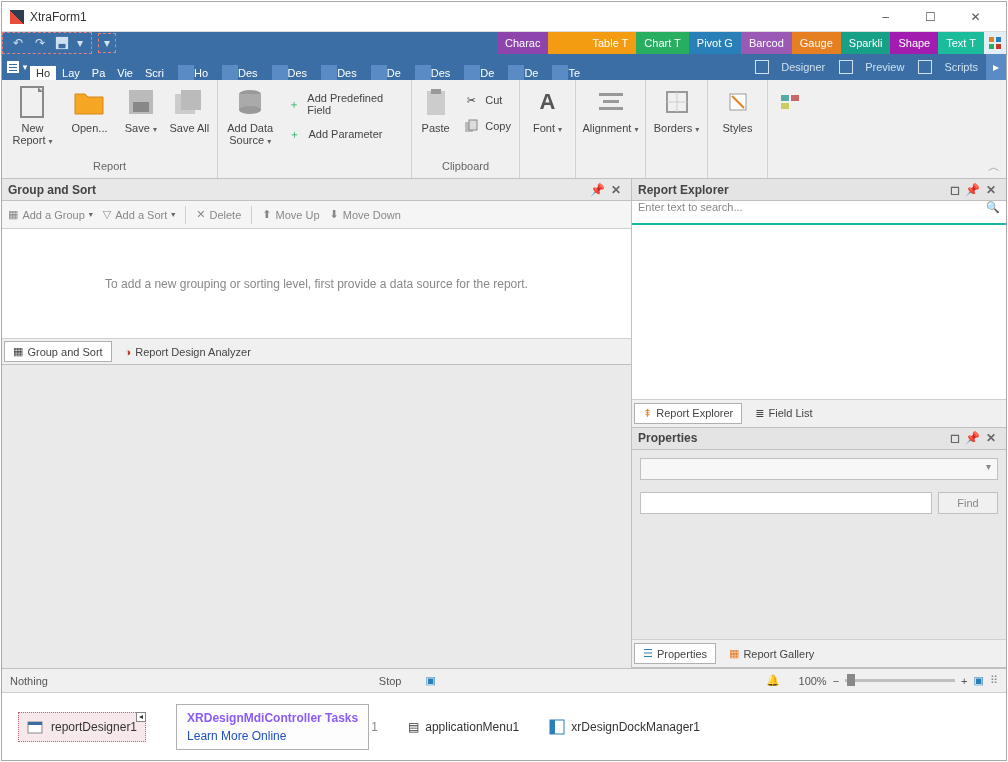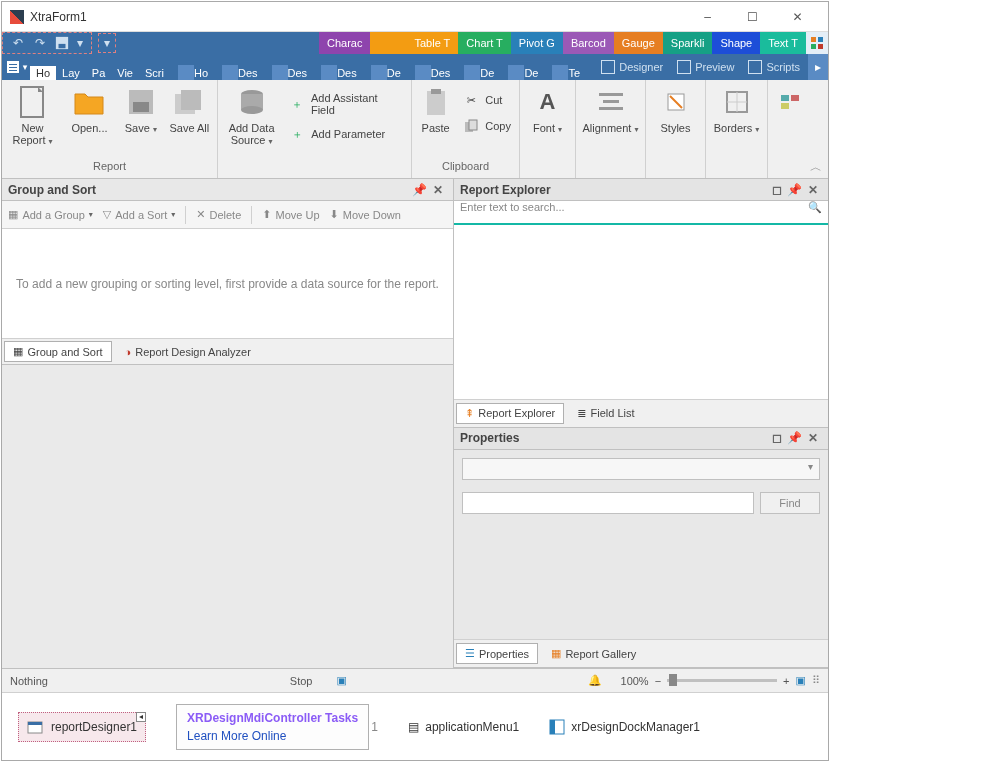--- a/index.html
+++ b/index.html
@@ -1,18 +1,18 @@
 <!DOCTYPE html>
 <html><head>
 <meta charset="utf-8">
 <style>
   * { box-sizing: border-box; margin: 0; padding: 0; font-family: "Segoe UI", Tahoma, sans-serif; }
   body { background: #fff; font-size: 12px; color: #333; }
   
-  .win-frame { border: 1px solid #a9a9a9; width: 828px; height: 760px; margin: 1px; display: flex; flex-direction: column; }
+  .win-frame { border: 1px solid #a9a9a9; width: 1006px; height: 760px; margin: 1px; display: flex; flex-direction: column; }
   
   .titlebar { height: 30px; display: flex; align-items: center; padding: 0 8px; background: #fff; border-bottom: 1px solid #ddd; }
   .titlebar .app-icon { width: 14px; height: 14px; margin-right: 6px; background: linear-gradient(45deg, #e74c3c 50%, #2c3e50 50%); }
   .titlebar .title { flex: 1; font-size: 12px; color: #333; }
   .titlebar .win-btns { display: flex; gap: 0; }
   .titlebar .win-btn { width: 45px; height: 28px; display: flex; align-items: center; justify-content: center; color: #555; }
   
   .qat-bar { height: 22px; background: #3a6ea5; display: flex; align-items: center; }
   .qat { display: flex; align-items: center; padding: 0 4px; border: 1px dashed #e08080; height: 100%; }
   .qat-btn { width: 22px; height: 20px; display: flex; align-items: center; justify-content: center; color: #cfe0f0; }
@@ -22,21 +22,21 @@
   .tool-icon { width: 22px; height: 100%; display:flex; align-items:center; justify-content:center; }
   
   .tabstrip { height: 26px; background: #3a6ea5; display: flex; align-items: stretch; }
   .file-btn { width: 28px; display:flex; align-items:center; justify-content:center; color:#fff; }
   .page-tabs { display: flex; }
   .page-tab { padding: 0 6px; display: flex; align-items: center; color: #fff; font-size: 11px; position: relative; margin-top: 12px; }
   .page-tab .ticon { width: 16px; height: 16px; background: #5a8bc4; margin-left: 2px; }
   .page-tab.active { background: #fff; color: #333; }
   .tabstrip .spacer { flex: 1; }
   .mode-btns { display: flex; align-items: center; gap: 6px; padding-right: 4px; }
-  .mode-btn { display: flex; align-items: center; gap: 4px; color: #cfe0f0; font-size: 11px; padding: 0 4px; }
+  .mode-btn { display: flex; align-items: center; gap: 12px; color: #cfe0f0; font-size: 11px; padding: 0 4px; }
   .mode-btn .micon { width: 14px; height: 14px; border: 1px solid #cfe0f0; }
   .overflow-btn { width: 20px; height: 100%; background: #5a8bc4; display:flex; align-items:center; justify-content:center; color:#fff;}
   
   .ribbon { height: 99px; background: #f0f0f0; border-bottom: 1px solid #c0c0c0; display: flex; position: relative; }
   .rgroup { border-right: 1px solid #d0d0d0; padding: 2px 6px 0 6px; display: flex; flex-direction: column; }
   .rgroup-body { flex: 1; display: flex; align-items: flex-start; gap: 8px; padding-top: 4px; }
   .rgroup-label { height: 18px; text-align: center; font-size: 11px; color: #666; }
   .big-btn { width: 52px; text-align: center; font-size: 11px; color: #444; }
   .big-btn .bicon { width: 32px; height: 32px; margin: 0 auto 4px; display:flex; align-items:center; justify-content:center; }
   .chev-down { font-size: 8px; color: #666; }
@@ -124,21 +124,21 @@
     <div style="width:6px"></div>
     <div class="qat-chev" style="border:1px dashed #e08080;width:18px;">▾</div>
     <div class="tool-tabs">
         <div class="tool-tab" style="background: rgb(142, 68, 173);">Charac</div>
         <div class="tool-tab" style="background: rgb(243, 156, 18); padding-left: 44px;">Table T</div>
         <div class="tool-tab" style="background: rgb(39, 174, 96);">Chart T</div>
         <div class="tool-tab" style="background: rgb(41, 128, 185);">Pivot G</div>
         <div class="tool-tab" style="background: rgb(155, 89, 182);">Barcod</div>
         <div class="tool-tab" style="background: rgb(230, 126, 34);">Gauge</div>
         <div class="tool-tab" style="background: rgb(22, 160, 133);">Sparkli</div>
-        <div class="tool-tab" style="background: #1d4ed8;">Shape</div>
+        <div class="tool-tab" style="background: #a21caf;">Shape</div>
         <div class="tool-tab" style="background: rgb(26, 188, 156);">Text T</div>
       </div>
     <div class="tool-icon" style="background:#e4eef7">
       <svg width="14" height="14">
           <rect x="1" y="1" width="5" height="5" fill="#e67e22"></rect>
           <rect x="8" y="1" width="5" height="5" fill="#2980b9"></rect>
           <rect x="1" y="8" width="5" height="5" fill="#27ae60"></rect>
           <rect x="8" y="8" width="5" height="5" fill="#c0392b"></rect>
         </svg>
     </div>
@@ -280,21 +280,21 @@
                 <ellipse cx="14" cy="22" rx="11" ry="4" fill="#999"></ellipse>
               </svg>
             </div>
           <span style="white-space:pre-line;text-align:center;">Add Data
 Source</span>
           <span class="chev-down">▾</span>
         </div>
         <div style="display:flex;flex-direction:column;gap:6px;padding-top:4px;">
           <div class="small-btn">
             <div class="sicon" style="color:#27ae60;">＋</div>
-            <span>Add Assistant Field</span>
+            <span>Add Predefined Field</span>
           </div>
           <div class="small-btn">
             <div class="sicon" style="color:#27ae60;">＋</div>
             <span>Add Parameter</span>
           </div>
         </div>
       </div>
     </div>
 
     <div class="rgroup" style="width:108px;">
@@ -348,47 +348,47 @@
                 <rect x="2" y="16" width="24" height="3" fill="#999"></rect>
               </svg>
             </div>
         <span>Alignment</span>
         <span class="chev-down">▾</span>
       </div>
         </div>
       <div class="rgroup-label"></div>
     </div>
 
-    <div class="rgroup" style="width:60px;">
-      <div class="rgroup-body">
-          <div class="big-btn" style="width:48px;">
-        <div class="bicon">
-              <svg width="24" height="24">
-                <rect x="4" y="4" width="16" height="16" fill="#fff" stroke="#999"></rect>
-                <path d="M6 6 l12 12" stroke="#e67e22" stroke-width="2"></path>
-              </svg>
-            </div>
-        <span>Styles</span>
-      </div>
-        </div>
-      <div class="rgroup-label"></div>
-    </div>
-
     <div class="rgroup" style="width:62px;">
       <div class="rgroup-body">
           <div class="big-btn" style="width:52px;">
         <div class="bicon">
               <svg width="24" height="24">
                 <rect x="2" y="2" width="20" height="20" fill="none" stroke="#999" stroke-width="2"></rect>
                 <line x1="12" y1="2" x2="12" y2="22" stroke="#ccc"></line>
                 <line x1="2" y1="12" x2="22" y2="12" stroke="#ccc"></line>
               </svg>
             </div>
         <span>Borders</span>
         <span class="chev-down">▾</span>
+      </div>
+        </div>
+      <div class="rgroup-label"></div>
+    </div>
+
+    <div class="rgroup" style="width:60px;">
+      <div class="rgroup-body">
+          <div class="big-btn" style="width:48px;">
+        <div class="bicon">
+              <svg width="24" height="24">
+                <rect x="4" y="4" width="16" height="16" fill="#fff" stroke="#999"></rect>
+                <path d="M6 6 l12 12" stroke="#e67e22" stroke-width="2"></path>
+              </svg>
+            </div>
+        <span>Styles</span>
       </div>
         </div>
       <div class="rgroup-label"></div>
     </div>
 
     <div class="rgroup" style="border-right:none;">
       <div class="rgroup-body">
           <div class="big-btn" style="width:32px;">
         <div class="bicon">
               <svg width="22" height="22">

